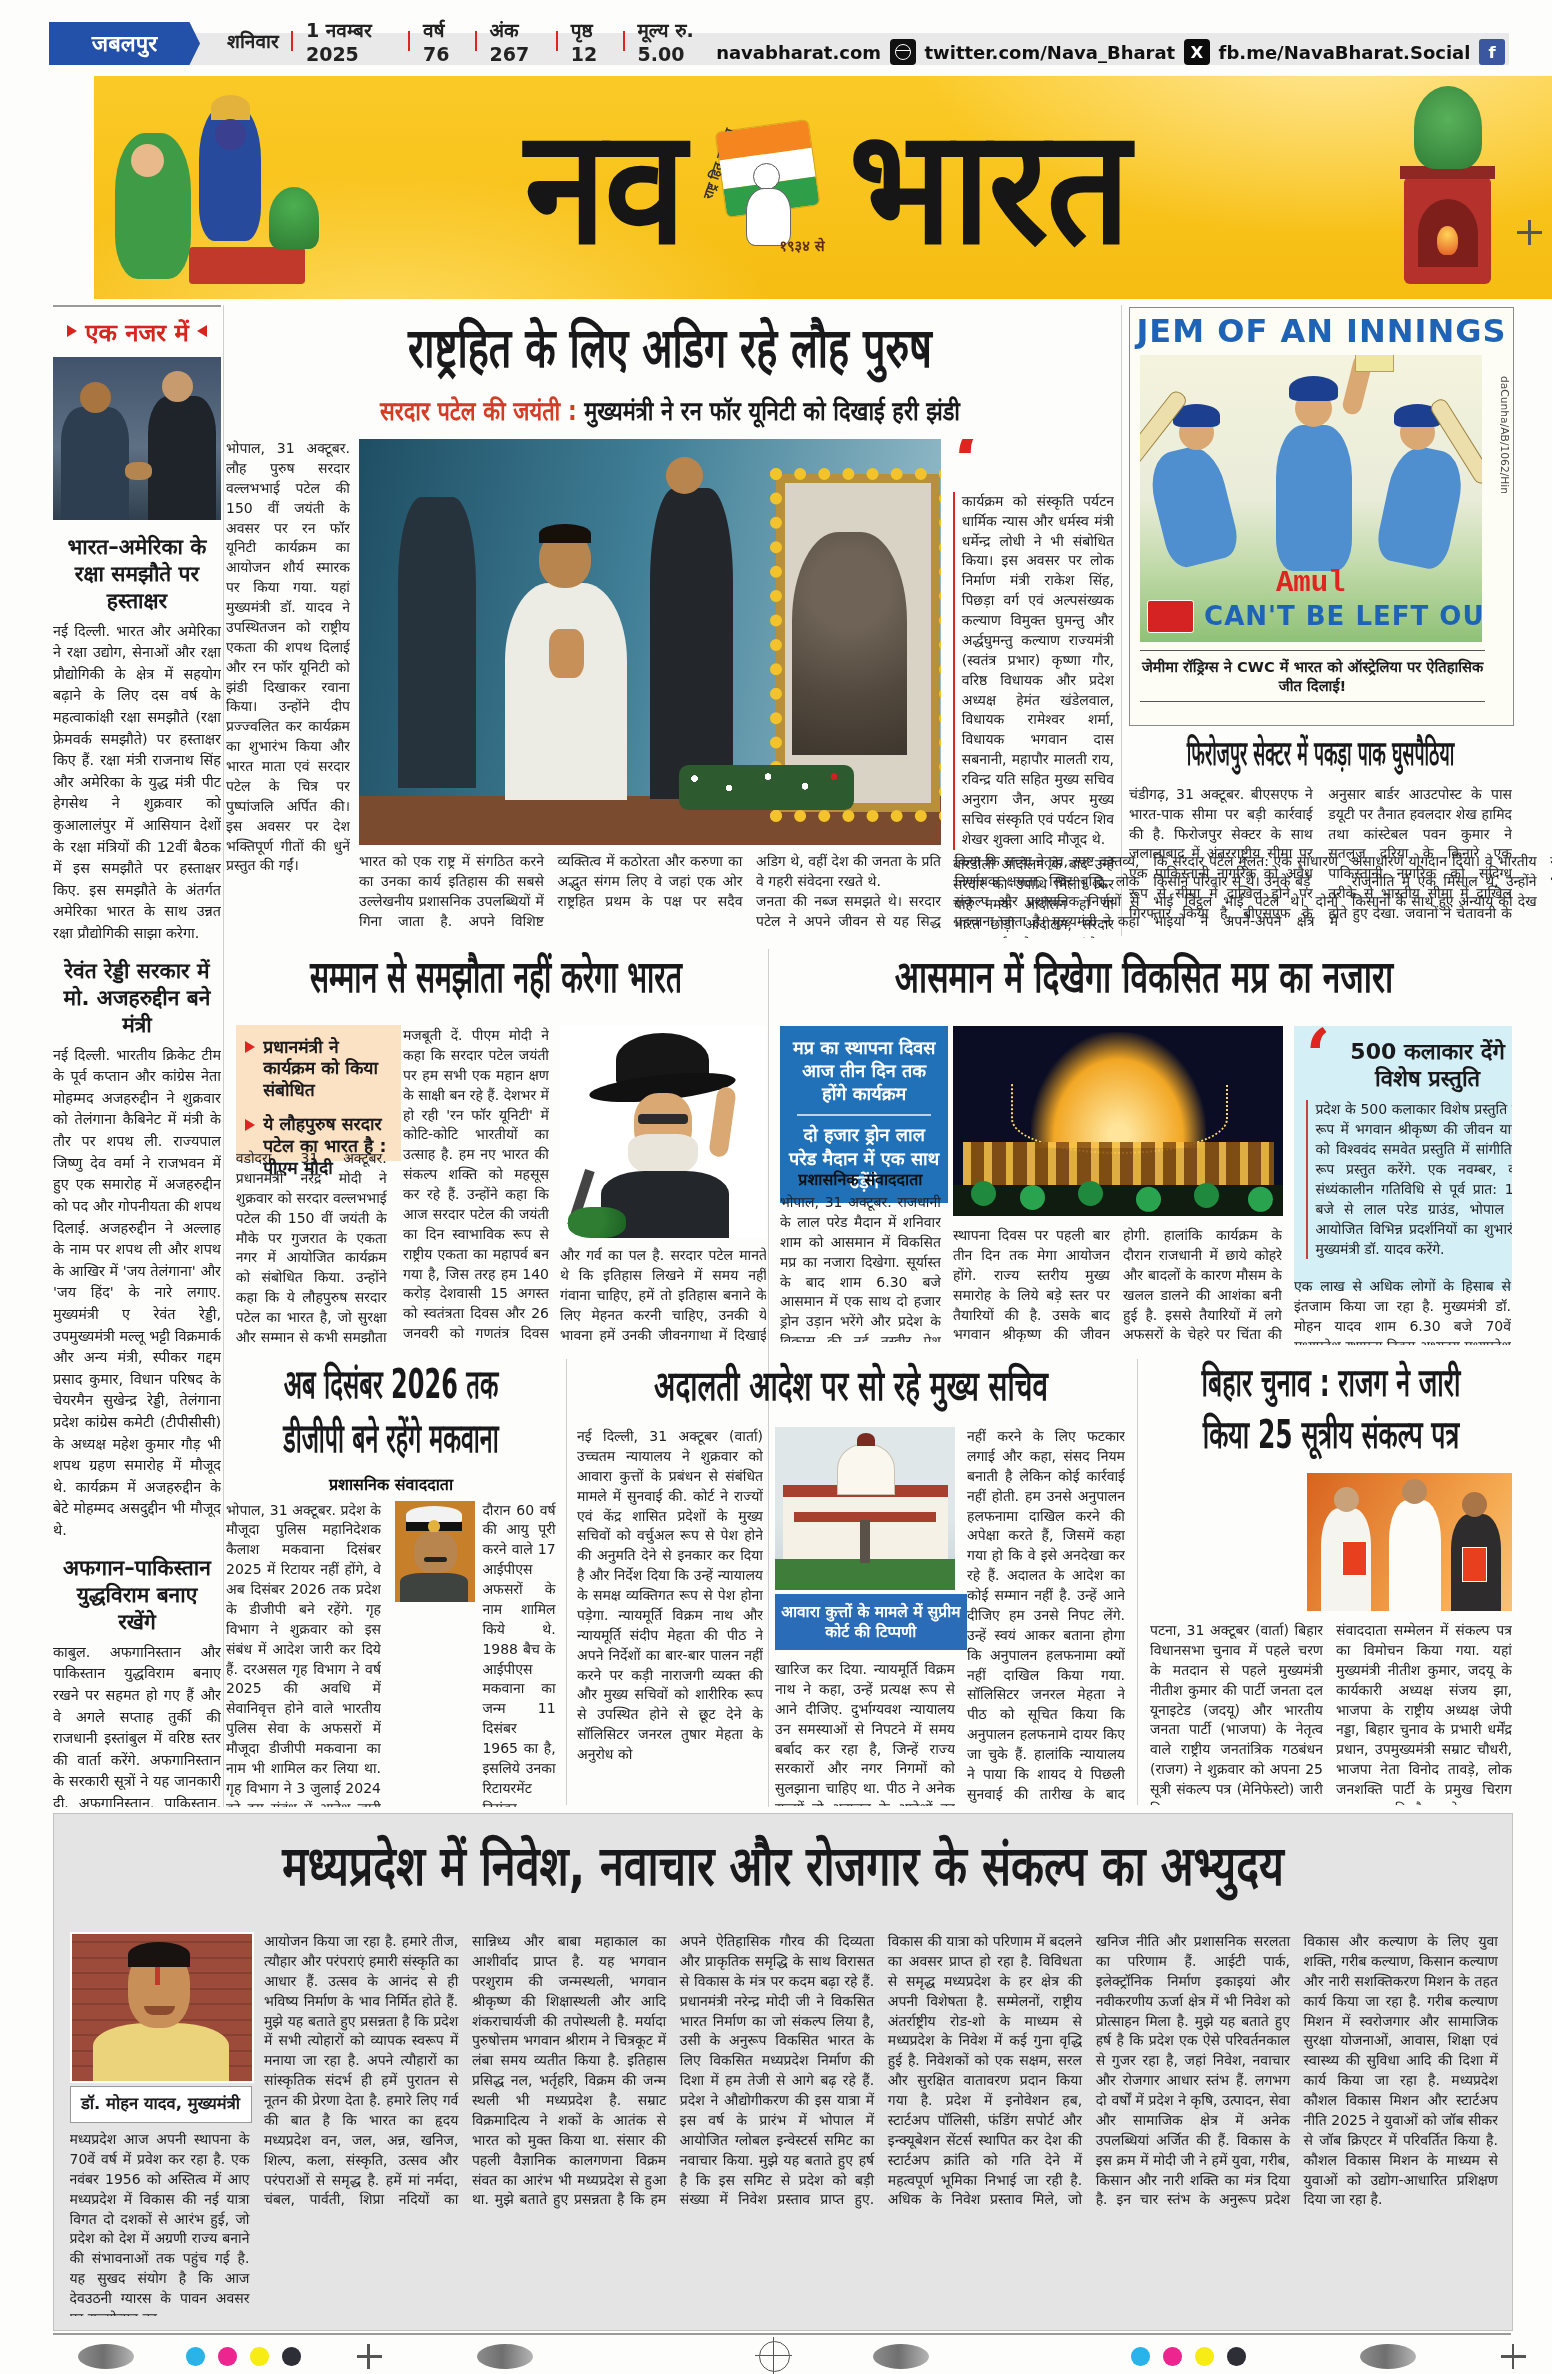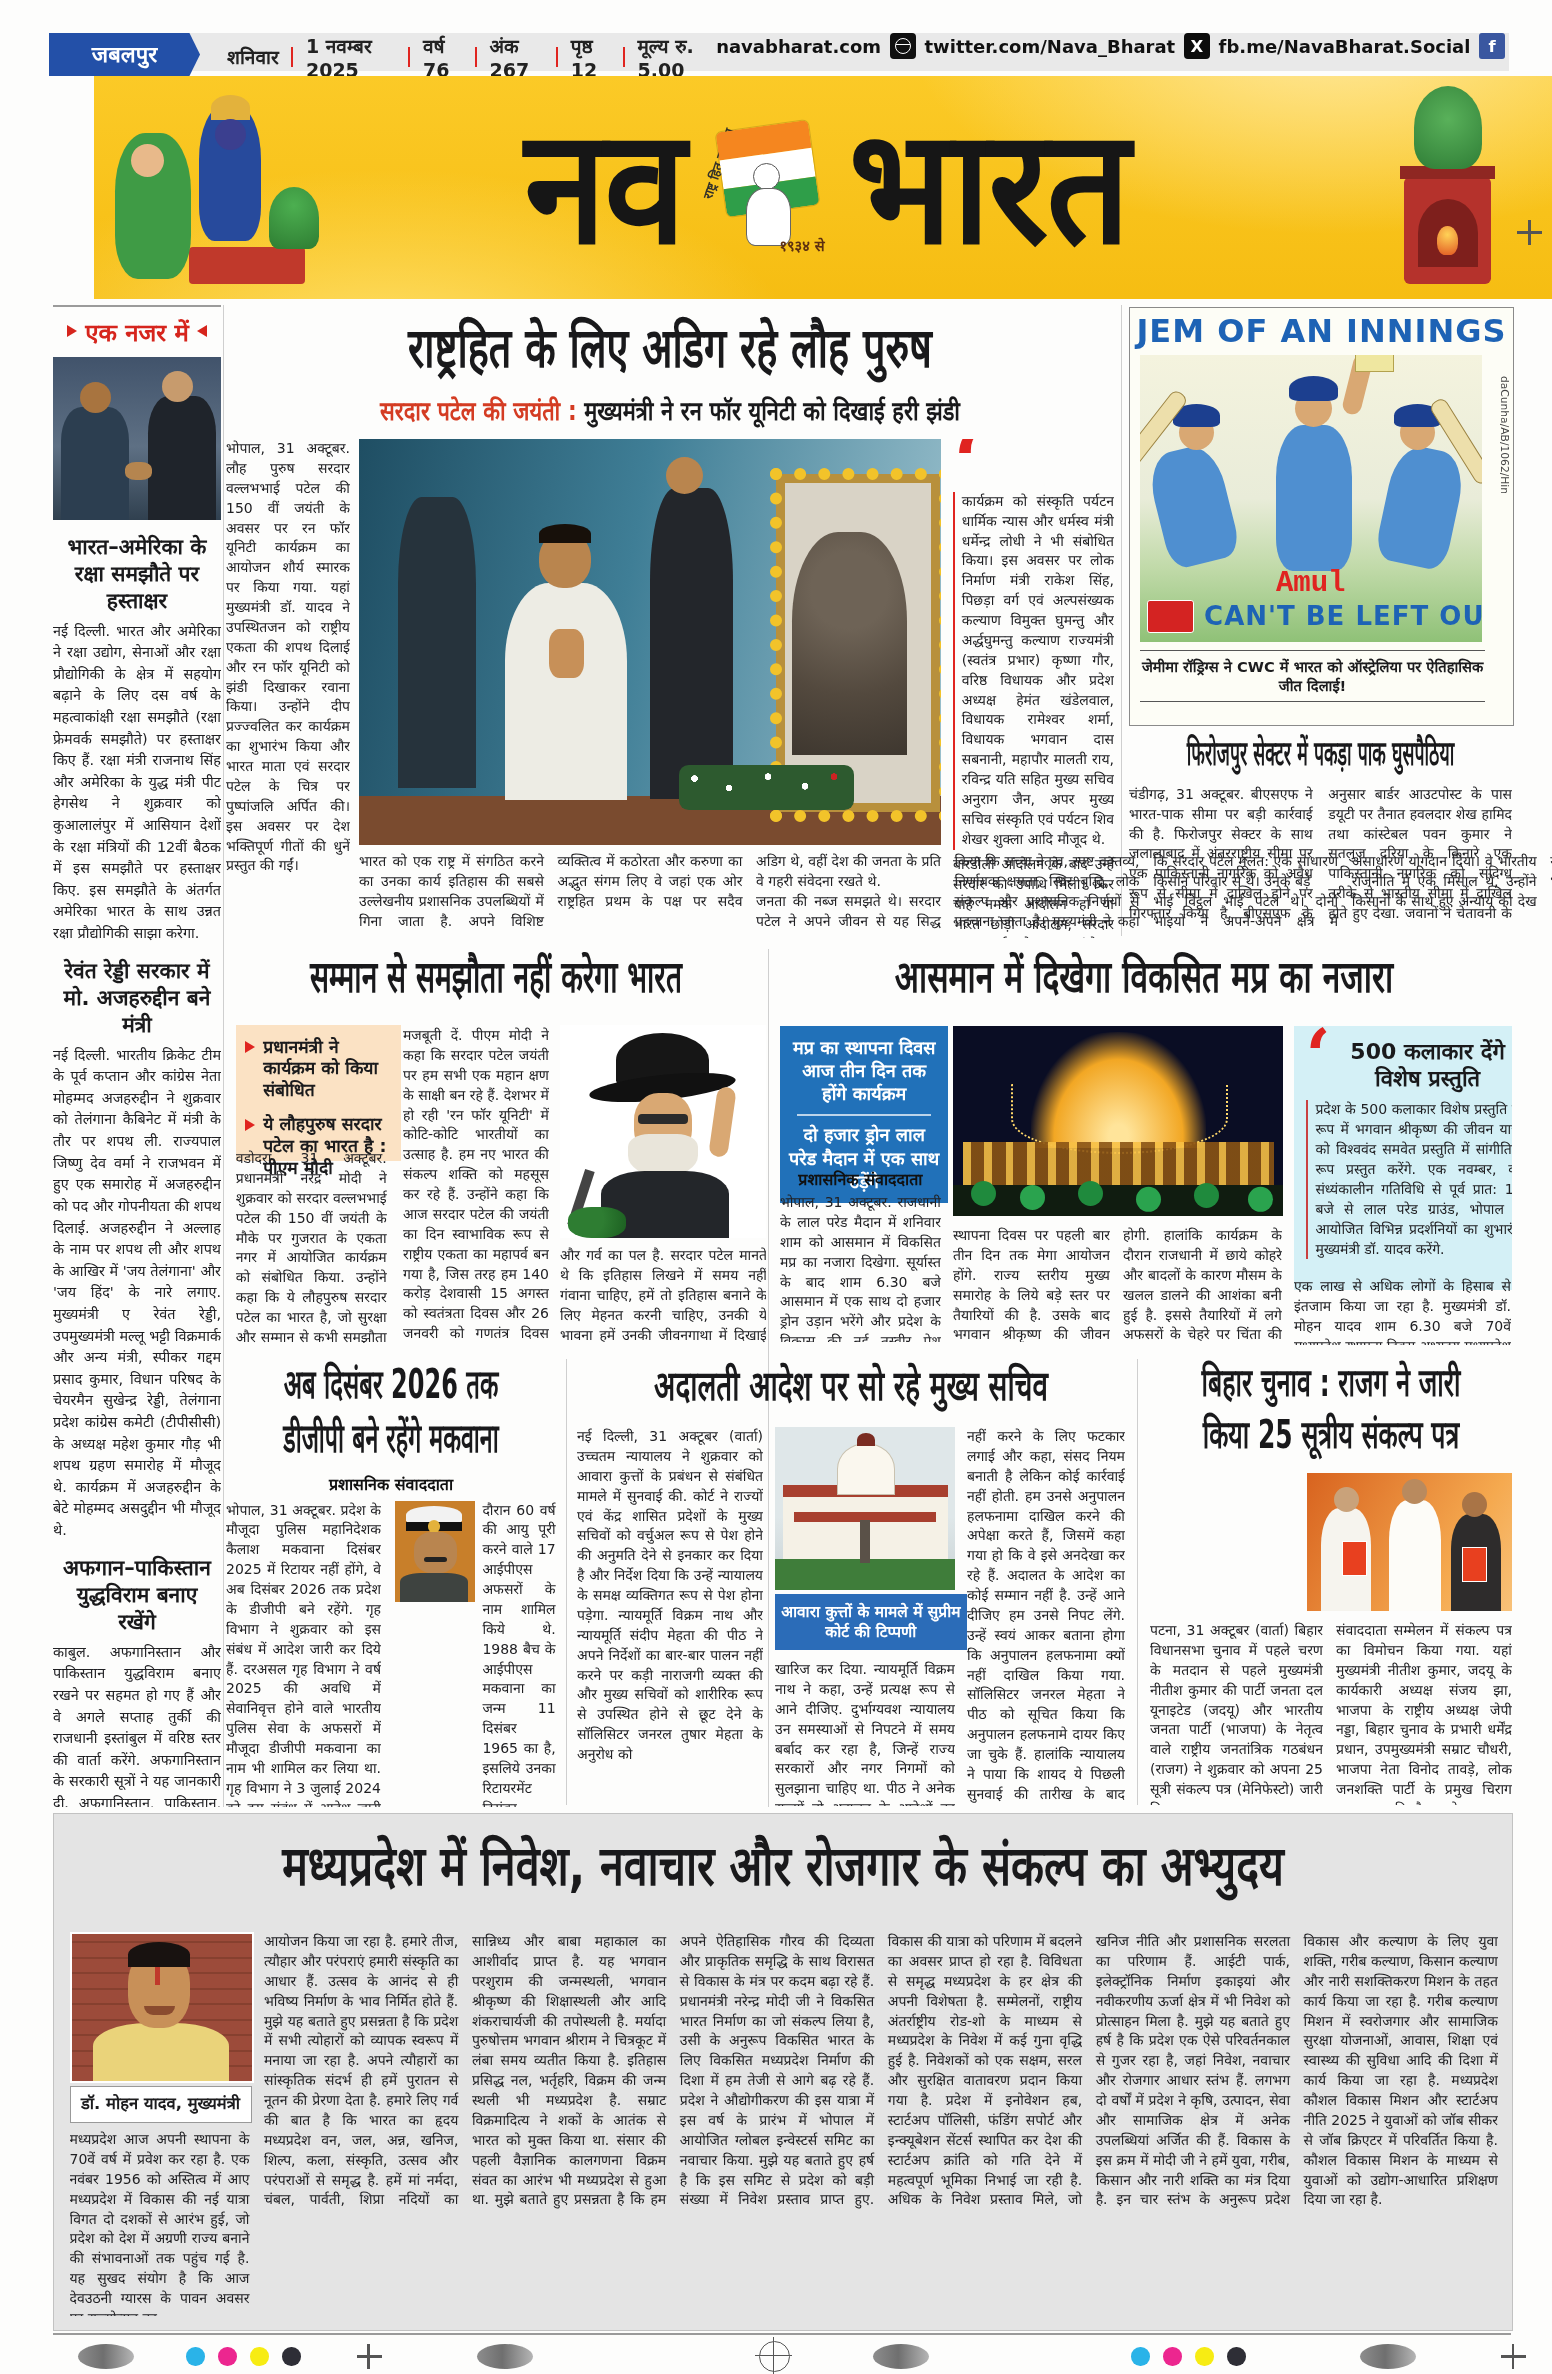--- a/index.html
+++ b/index.html
@@ -3,21 +3,21 @@
 <meta charset="utf-8">
 <style>
   html,body{margin:0;padding:0;background:#9a9a9a;}
   #page{position:relative;width:1553px;height:2375px;background:#fdfdfc;font-family:"DejaVu Sans",sans-serif;color:#1c1c1e;overflow:hidden;margin:0 auto;}
   .abs{position:absolute;}
   .bt{font-size:14px;line-height:1.42;text-align:justify;overflow:hidden;color:#212124;}
   .ctr{text-align:center;}
   h1,h2,h3{margin:0;font-weight:700;color:#1a1a1c;}
   .sqz{display:block;transform-origin:0 0;transform:scaleX(var(--sx,1));width:calc(100%/var(--sx,1));text-align:center;white-space:nowrap;font-weight:700;color:#19191b;}
   
-  .topbar{left:49px;top:33px;width:1460px;height:38px;background:#e9e9e9;display:flex;align-items:flex-start;}
+  .topbar{left:49px;top:33px;width:1460px;height:32px;background:#e9e9e9;display:flex;align-items:flex-end;}
   .citybadge{width:189px;height:43px;background:#2350a8;color:#fff;font-weight:700;font-size:22px;line-height:43px;text-align:center;clip-path:polygon(0 0,93% 0,100% 50%,93% 100%,0 100%);}
   .dateline{display:flex;align-items:center;gap:12.6px;margin-left:27px;font-size:19px;font-weight:700;color:#222;}
   .sep{width:2.9px;height:19.4px;background:#e02520;}
   .toplinks{margin-left:auto;display:flex;align-items:center;gap:8.7px;font-size:18px;font-weight:700;color:#111;padding-right:3.9px;}
   .sicon{width:26px;height:26px;border-radius:3.9px;display:flex;align-items:center;justify-content:center;color:#fff;font-weight:700;font-size:16.5px;}
   .ic-globe{background:#111;}
   .ic-globe .gl{width:14.6px;height:14.6px;border:1.9px solid #fff;border-radius:50%;position:relative;}
   .ic-globe .gl:before{content:"";position:absolute;left:0;top:4.9px;width:14.6px;height:1.9px;background:#fff;}
   .ic-x{background:#0c0c0c;}
   .ic-fb{background:#3a57a0;border-radius:2.9px;}

